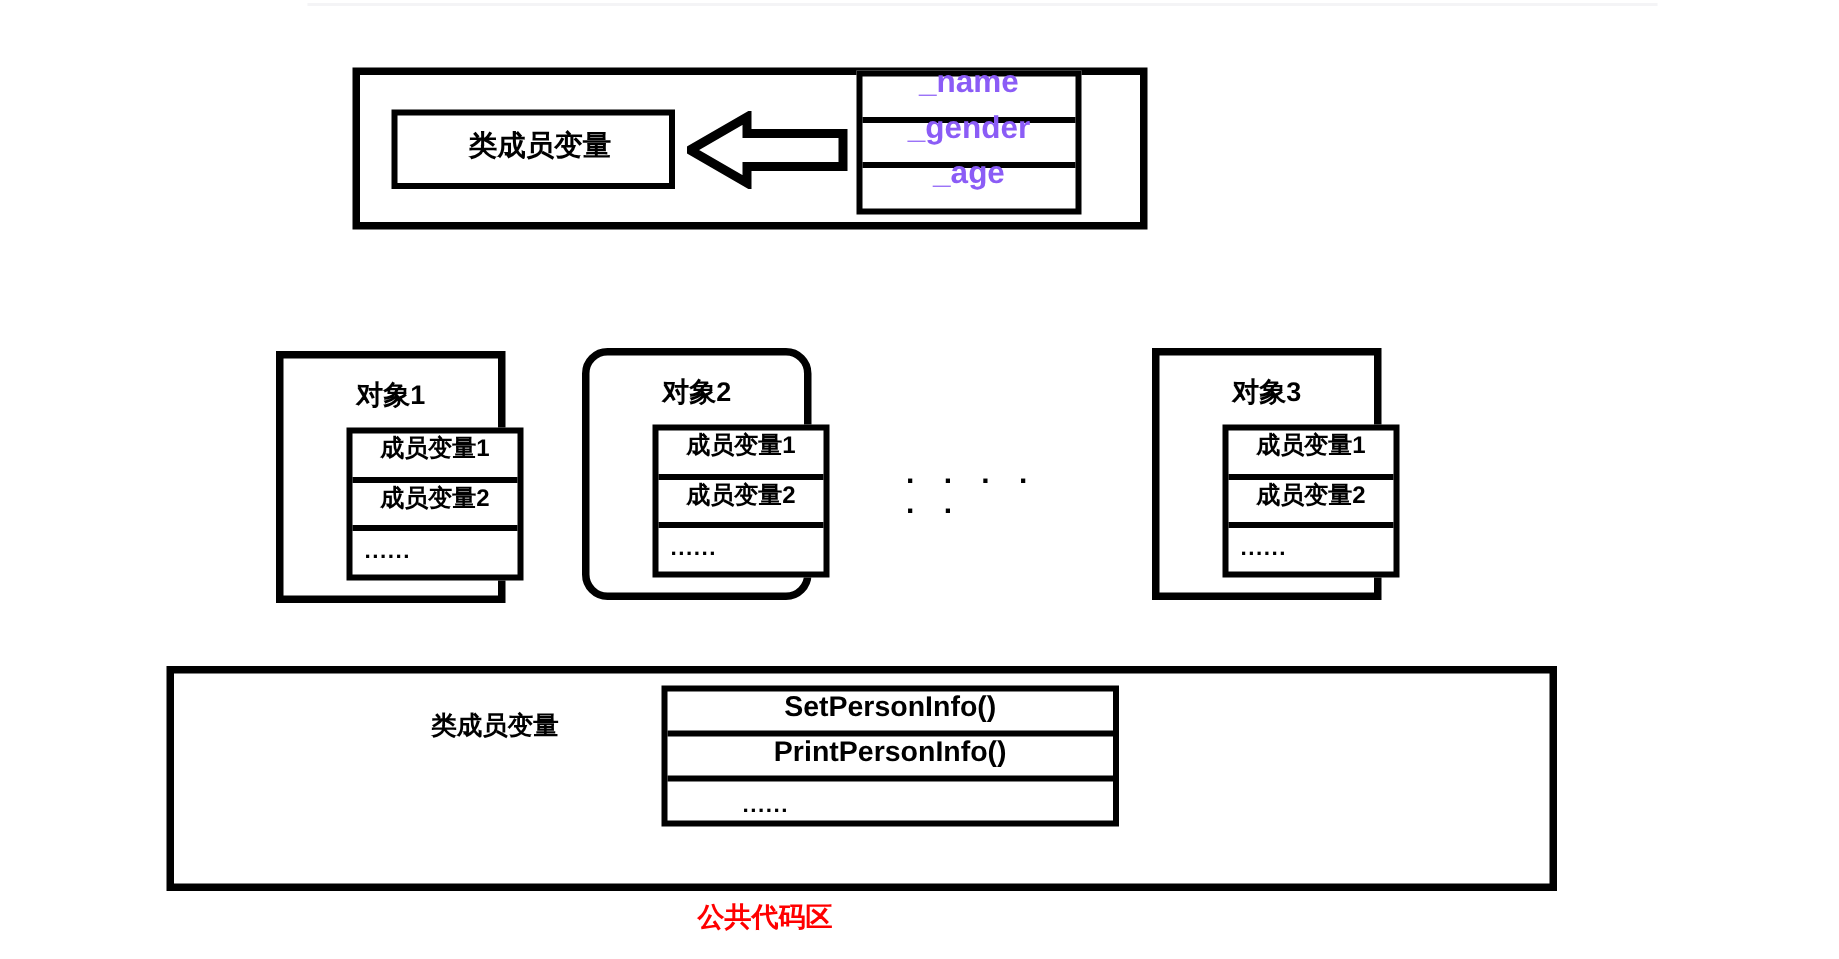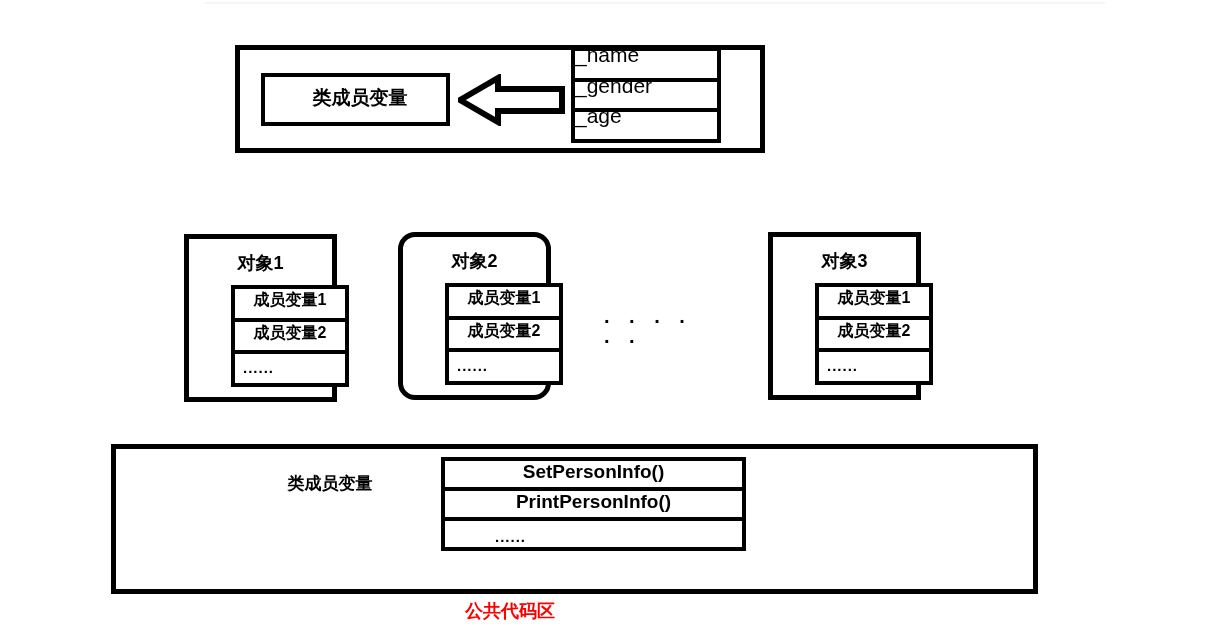--- a/index.html
+++ b/index.html
@@ -66,23 +66,24 @@
     flex: 1 1 0;
     box-sizing: border-box;
     border-bottom: 4px solid #000000;
     overflow: visible;
   }
   .member-row:last-child { border-bottom: none; padding-left: 20px; }
   .member-row > span {
     position: absolute;
     left: 0; right: 0;
     top: -8px;
+    text-align: center;
     font-size: 21px;
-    font-weight: normal;
-    color: #000000;
+    font-weight: bold;
+    color: #8b5cf6;
     white-space: nowrap;
     line-height: 1.1;
   }
 
   
   #class-arrow {
     position: absolute;
     left: 458px;
     top: 74px;
     width: 110px;
@@ -235,21 +236,21 @@
       </div>
       <div class="obj-row">
         <span>成员变量2</span>
       </div>
       <div class="obj-row dots">
         <span>......</span>
       </div>
     </div>
   </div>
 
-  <div class="obj-outer" style="left:398px; top:232px;border-radius:17px;">
+  <div class="obj-outer" style="left:388px; top:232px;border-radius:17px;">
     <div class="obj-title">对象2</div>
     <div class="obj-inner">
       <div class="obj-row">
         <span>成员变量1</span>
       </div>
       <div class="obj-row">
         <span>成员变量2</span>
       </div>
       <div class="obj-row dots">
         <span>......</span>

